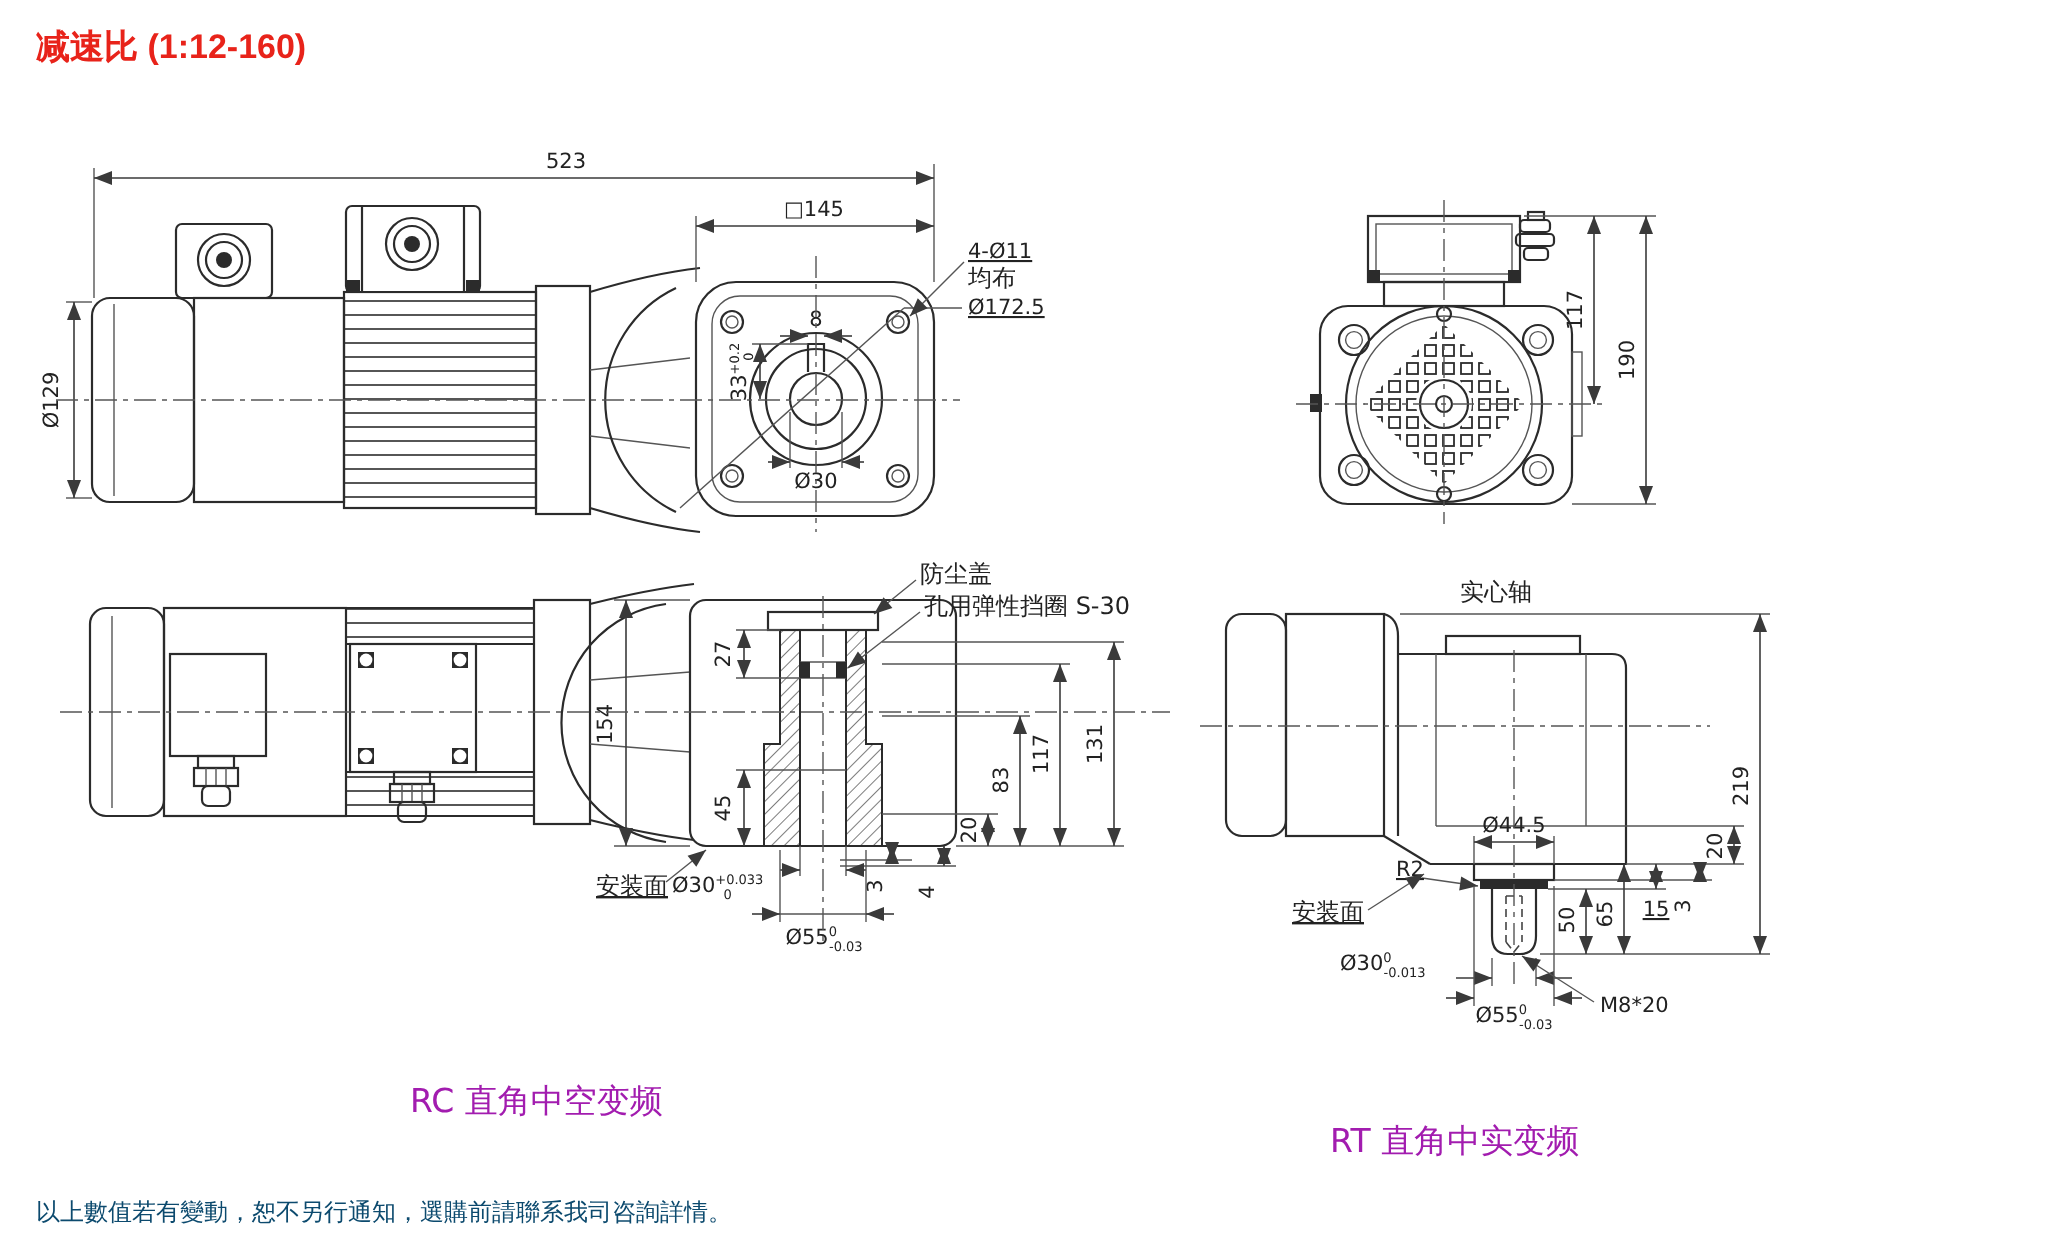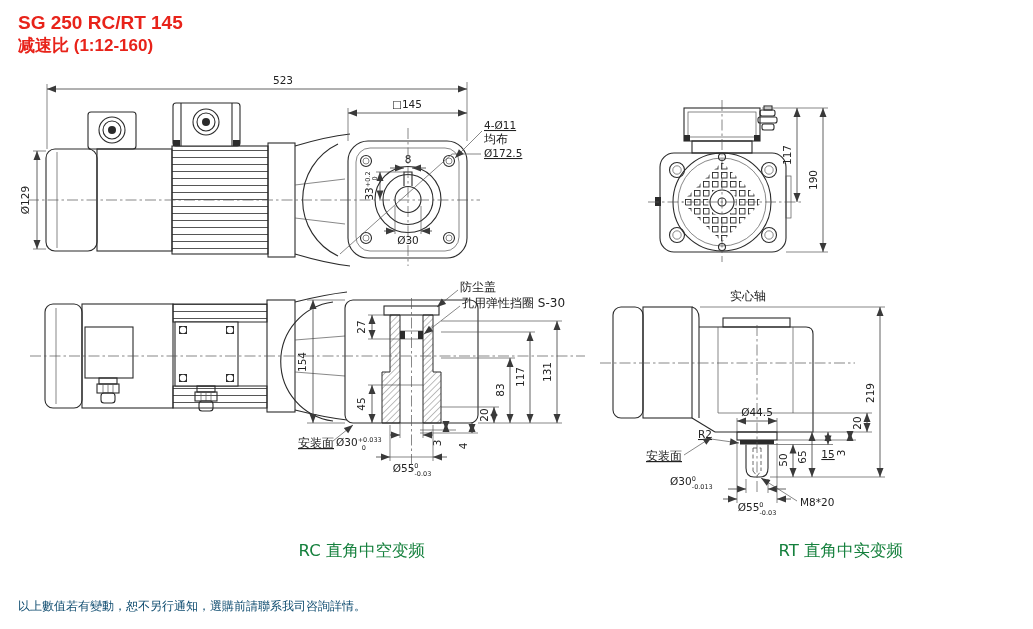--- a/index.html
+++ b/index.html
@@ -2,23 +2,23 @@
 <html><head>
 <meta charset="utf-8">
 <style>
   html,body{margin:0;padding:0;background:#fff;}
   .stage{position:relative;width:1033px;height:629px;background:#fff;overflow:hidden;
          font-family:"DejaVu Sans",sans-serif;}
   .stage > svg{position:absolute;left:0;top:0;}
   .title-block{position:absolute;left:18px;top:12px;line-height:1.25;}
   .t1{font:bold 19px "Liberation Sans",sans-serif;color:#e8231a;}
   .t2{font:bold 17px "Liberation Sans",sans-serif;color:#e8231a;}
-  .caption{position:absolute;top:540px;width:220px;text-align:right;
-           font:16.5px "DejaVu Sans",sans-serif;color:#15803d;}
-  .cap-rc{left:205px;} .cap-rt{left:683px;}
+  .caption{position:absolute;top:540px;width:220px;text-align:left;
+           font:16.5px "DejaVu Sans",sans-serif;color:#a21caf;}
+  .cap-rc{left:205px;} .cap-rt{left:665px;margin-top:20px;}
   .footer{position:absolute;left:18px;top:598px;font:12px "DejaVu Sans",sans-serif;color:#0c4a6e;}
   
   .ol{stroke:#2b2b2b;stroke-width:1.1;fill:none;}
   .ow{stroke:#2b2b2b;stroke-width:1.1;fill:#fff;}
   .xl{stroke:#555;stroke-width:0.7;fill:none;}
   .dl{stroke:#3a3a3a;stroke-width:0.8;fill:none;}
   .cl{stroke:#555;stroke-width:0.7;fill:none;stroke-dasharray:11 3 2.5 3;}
   .hd{stroke:#444;stroke-width:0.8;fill:none;stroke-dasharray:4 2.5;}
   .fd{fill:#2b2b2b;stroke:none;}
   .dt{font:10.5px "DejaVu Sans",sans-serif;fill:#222;}
@@ -361,21 +361,20 @@
     <text class="dt" x="757" y="511" text-anchor="middle"><tspan>Ø55</tspan><tspan class="tol" dy="-4">0</tspan><tspan class="tol" dx="-4" dy="7.5">-0.03</tspan></text>
     <line class="xl" x1="797" y1="501" x2="761" y2="478" marker-end="url(#ar)"></line>
     <text class="dt" x="800" y="506">M8*20</text>
 
     <line class="cl" x1="600" y1="363" x2="855" y2="363"></line>
     <line class="cl" x1="757" y1="325" x2="757" y2="494"></line>
   </g>
 </svg>
 
 <div class="title-block">
-  <div class="t1">SG 250 RC/RT 145</div>
   <div class="t2">减速比 (1:12-160)</div>
 </div>
 
 <div class="caption cap-rc">RC 直角中空变频</div>
 <div class="caption cap-rt">RT 直角中实变频</div>
 <div class="footer">以上數值若有變動，恕不另行通知，選購前請聯系我司咨詢詳情。</div>
 
 </div>
 
 </body></html>

